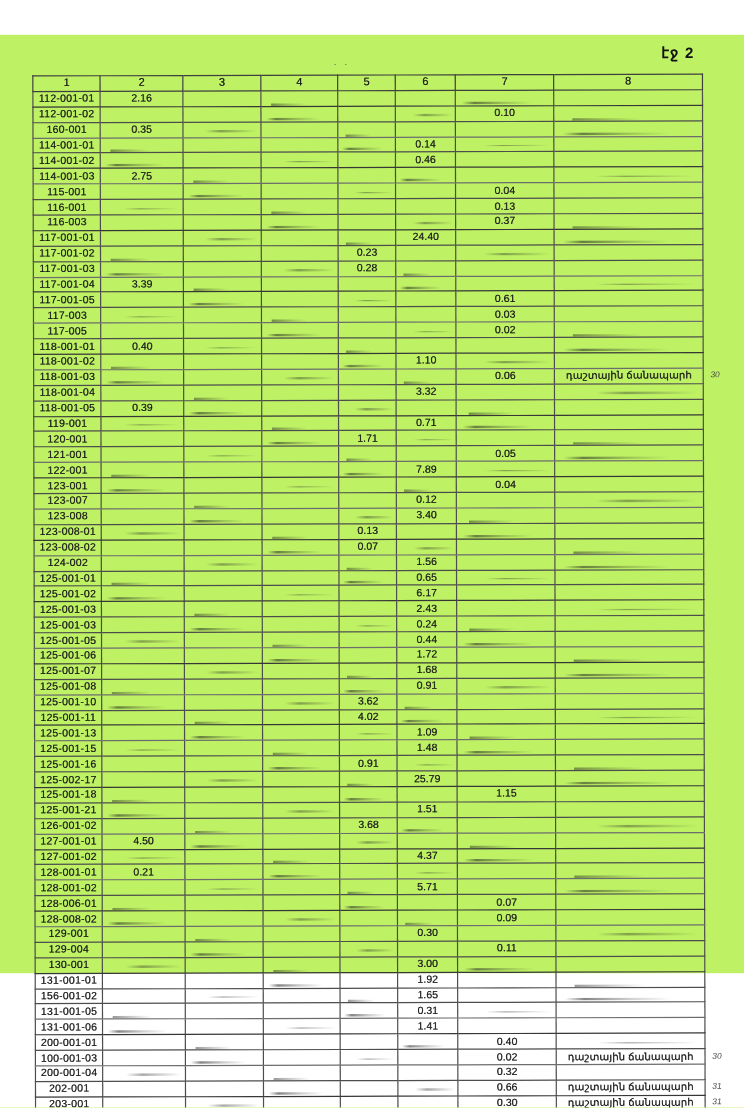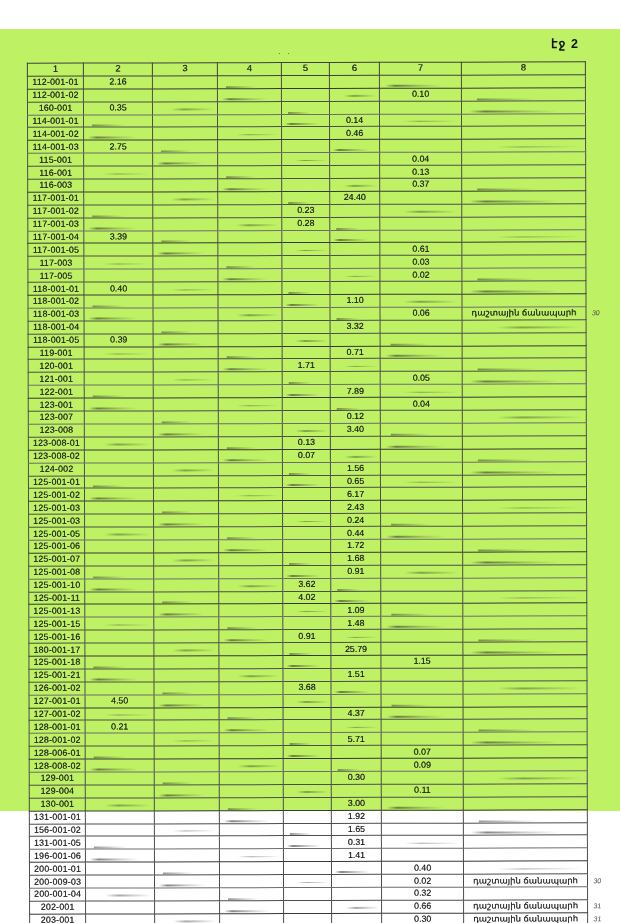--- a/index.html
+++ b/index.html
@@ -580,21 +580,21 @@
           <td></td>
           <td></td>
           <td class="sm1"></td>
           <td>0.91</td>
           <td class="sm2"></td>
           <td></td>
           <td class="sm3"></td>
           <td class="margin-cell"></td>
         </tr>
         <tr>
-          <td class="code-cell">180-001-17</td>
+          <td class="code-cell">125-002-17</td>
           <td></td>
           <td class="sm2"></td>
           <td></td>
           <td class="sm3"></td>
           <td>25.79</td>
           <td></td>
           <td class="sm1"></td>
           <td class="margin-cell"></td>
         </tr>
         <tr>
@@ -756,21 +756,21 @@
           <td class="sm3"></td>
           <td></td>
           <td></td>
           <td class="sm1"></td>
           <td>0.31</td>
           <td class="sm2"></td>
           <td></td>
           <td class="margin-cell"></td>
         </tr>
         <tr>
-          <td class="code-cell">196-001-06</td>
+          <td class="code-cell">131-001-06</td>
           <td class="sm1"></td>
           <td></td>
           <td class="sm2"></td>
           <td></td>
           <td>1.41</td>
           <td></td>
           <td></td>
           <td class="margin-cell"></td>
         </tr>
         <tr>
@@ -778,21 +778,21 @@
           <td></td>
           <td class="sm3"></td>
           <td></td>
           <td></td>
           <td class="sm1"></td>
           <td>0.40</td>
           <td class="sm2"></td>
           <td class="margin-cell"></td>
         </tr>
         <tr>
-          <td class="code-cell">200-009-03</td>
+          <td class="code-cell">100-001-03</td>
           <td></td>
           <td class="sm1"></td>
           <td></td>
           <td class="sm2"></td>
           <td></td>
           <td>0.02</td>
           <td class="note-cell">դաշտային ճանապարհ</td>
           <td class="margin-cell">30</td>
         </tr>
         <tr>

